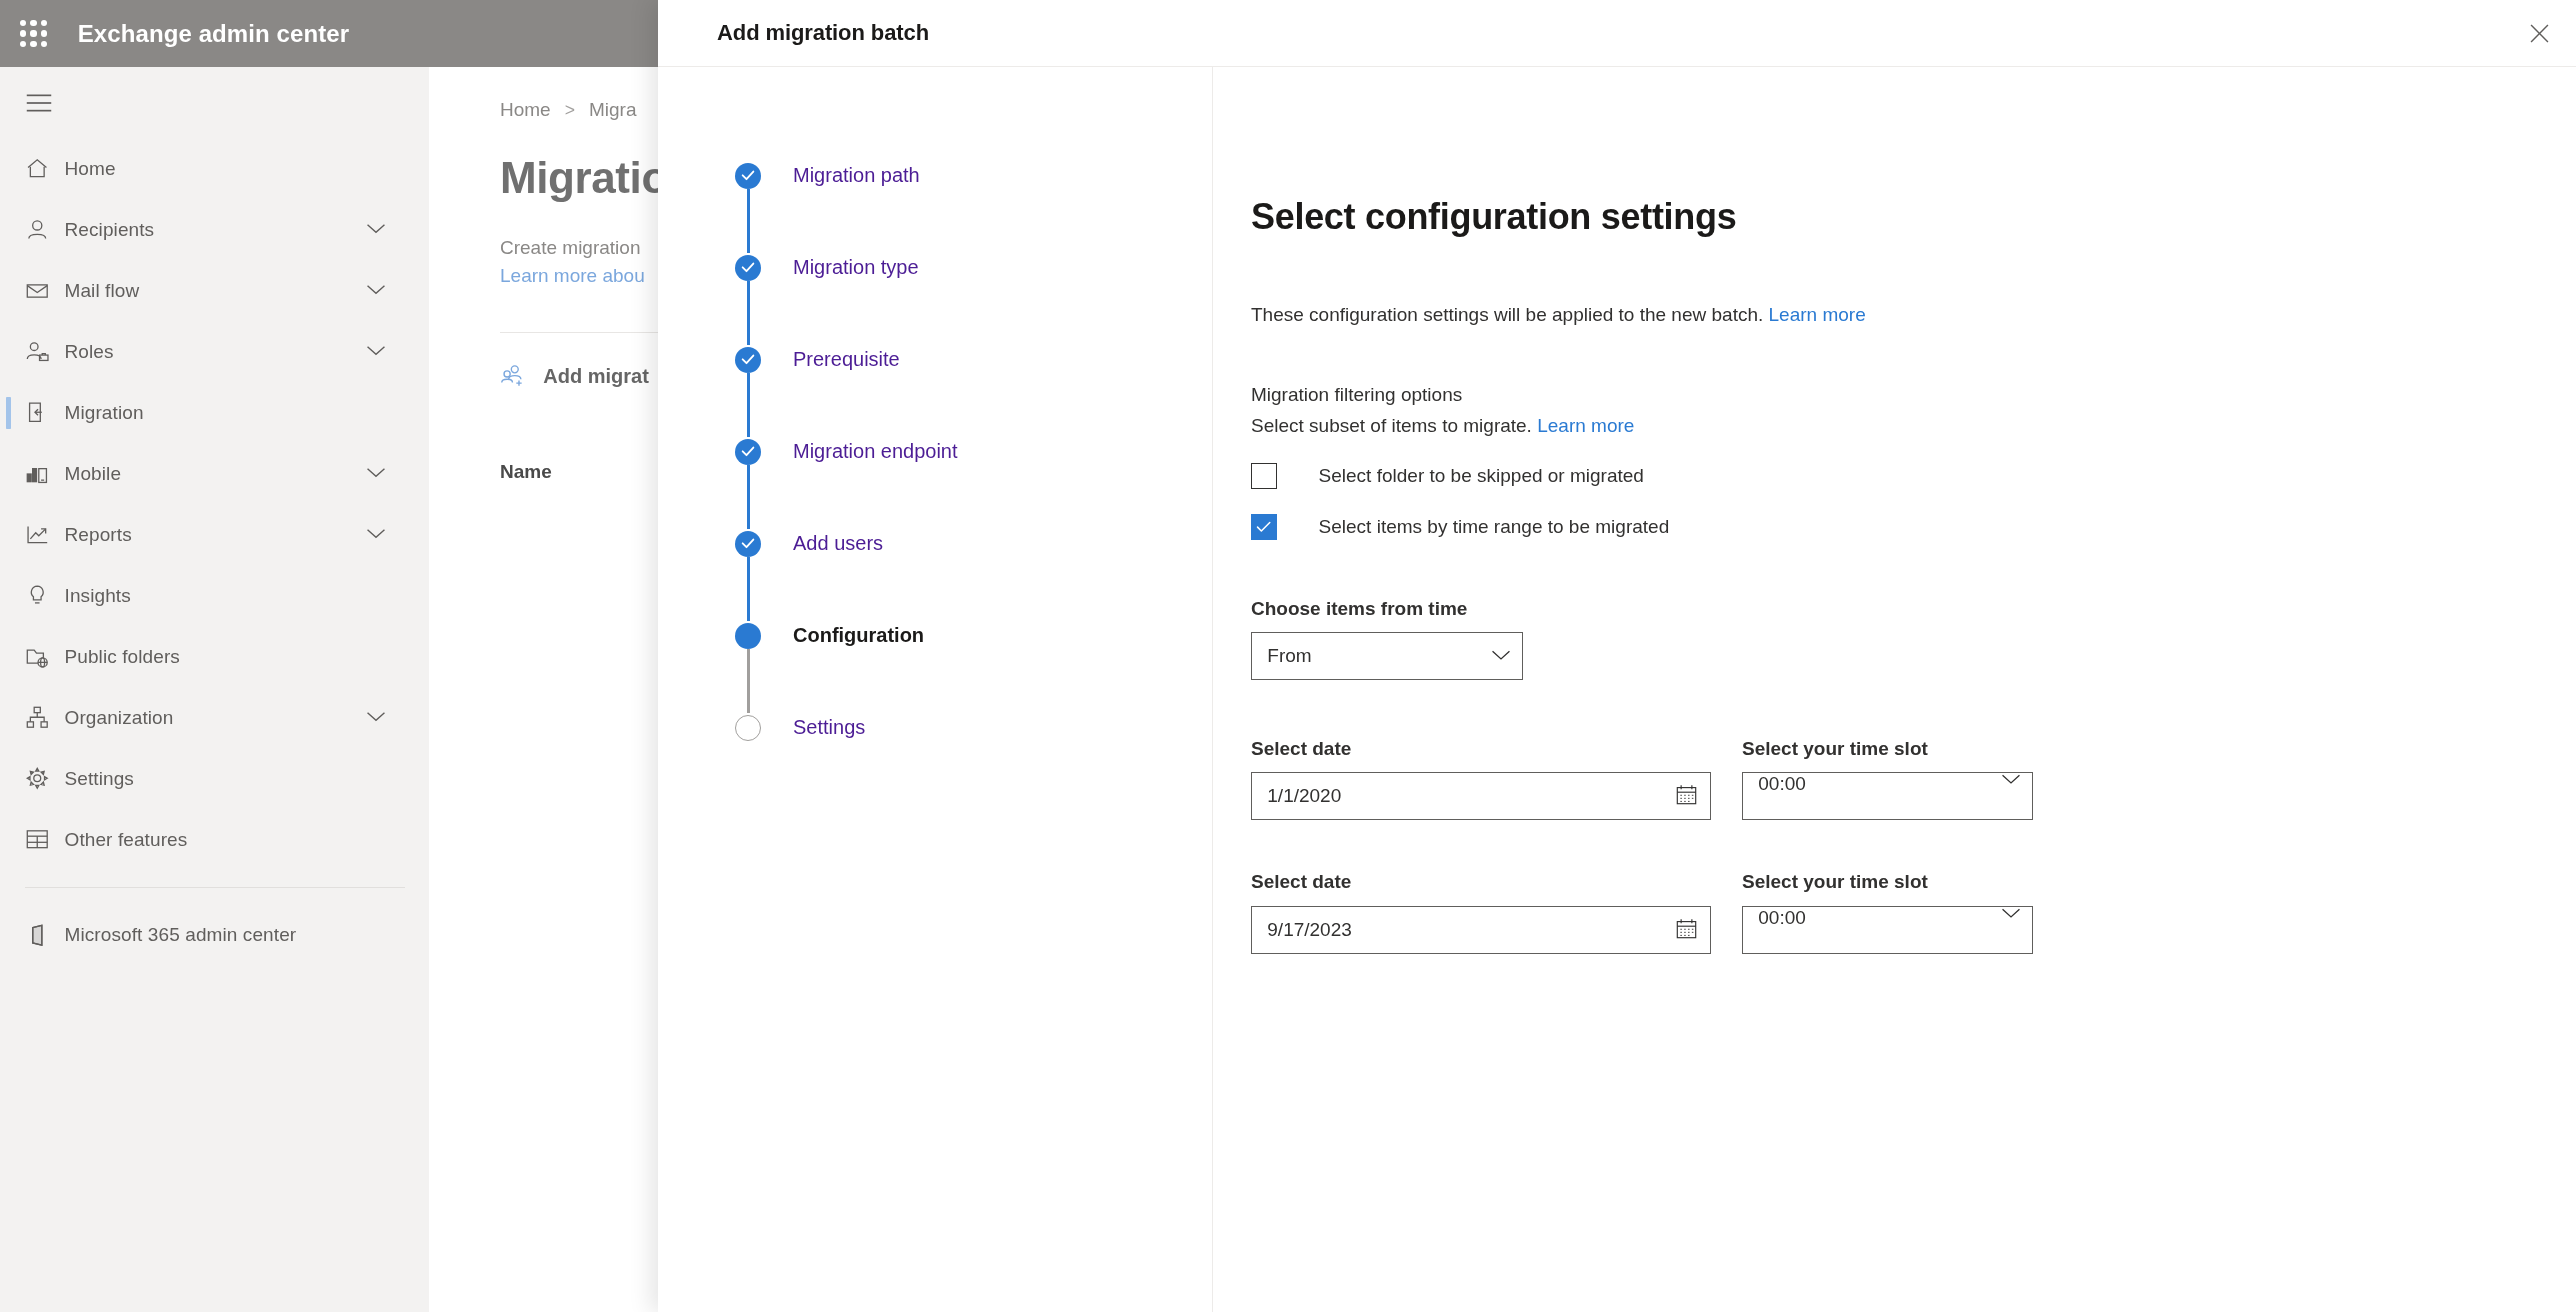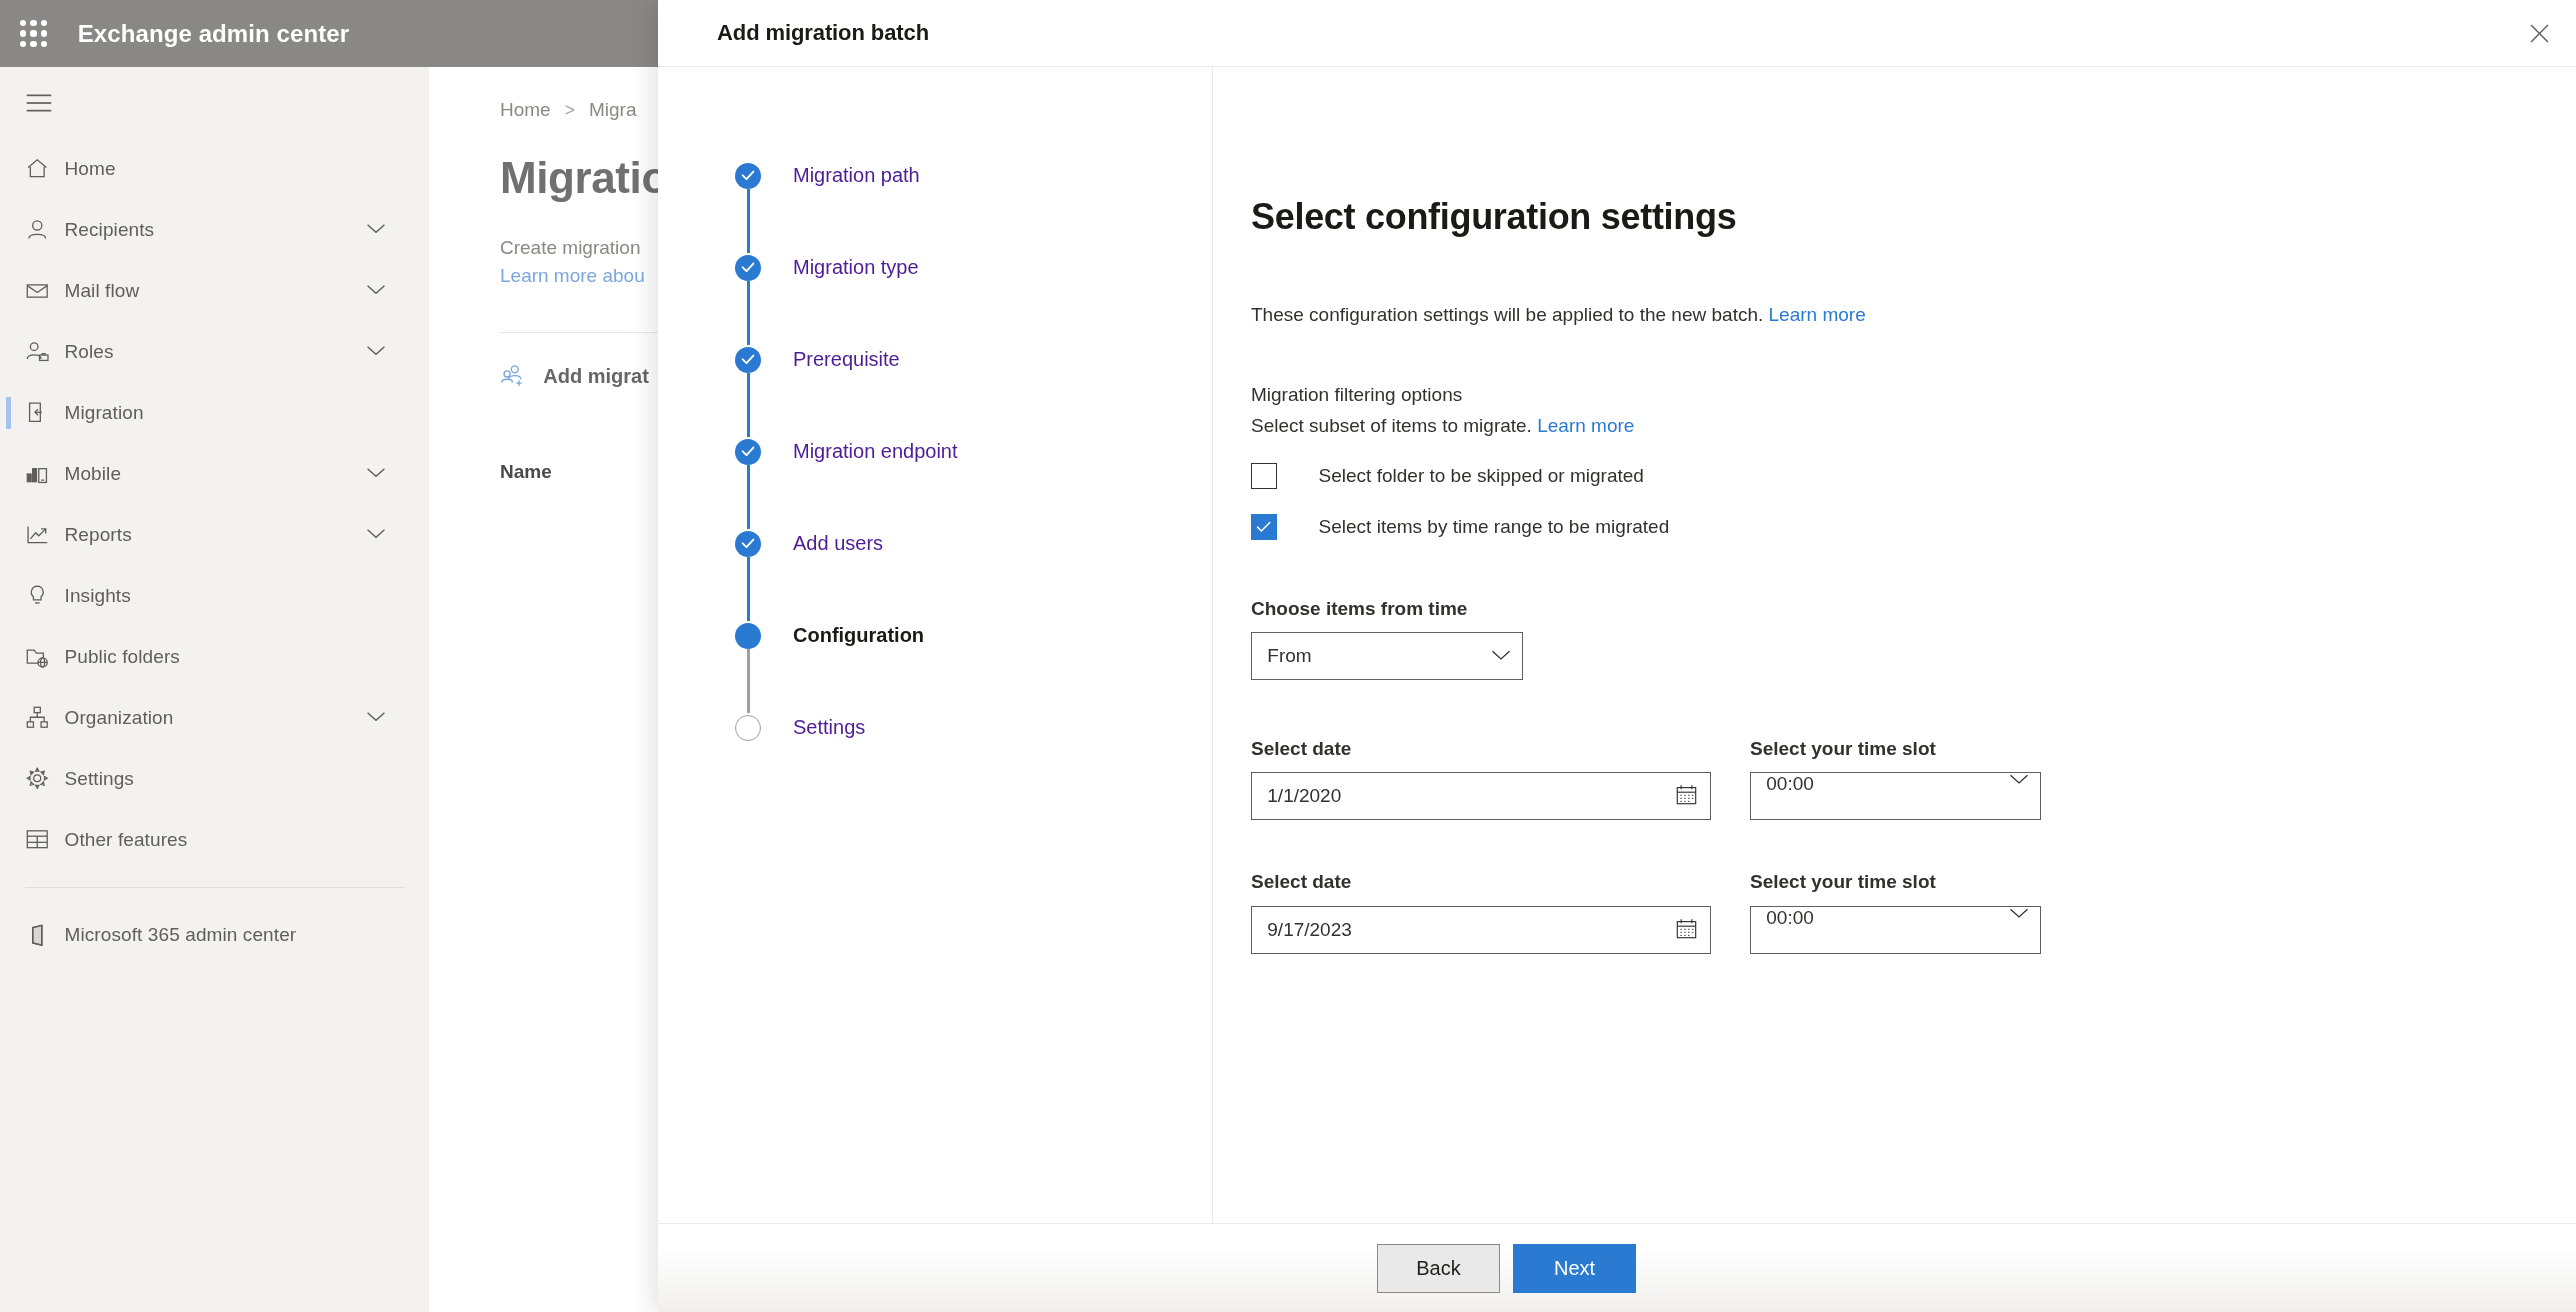--- a/index.html
+++ b/index.html
@@ -343,21 +343,21 @@
     cursor: pointer;
   }
   .select-box .sel-val {
     flex: 1 1 auto;
     font-size: 19px;
     color: #323130;
   }
 
   .date-row {
     display: flex;
-    gap: 39px;
+    gap: 31px;
   }
   #date-row-1 { margin-top: 58px; }
   #date-row-2 { margin-top: 51px; }
   .date-col { width: 460px; flex: none; }
   .time-col { width: 291px; flex: none; }
   .date-input {
     margin-top: 12.3px;
     height: 48px;
     border: 0.8px solid #605e5c;
     background: #ffffff;
@@ -853,19 +853,15 @@
                   <path d="M2 3 L13 13 L24 3"></path>
                 </svg>
             </span>
           </div>
         </div>
       </div>
 
     </div>
   </div>
 
-  <div id="modal-footer">
-    <div class="btn" id="btn-back">Back</div>
-    <div class="btn" id="btn-next">Next</div>
-  </div>
 
 </div>
 
 
 </body></html>

